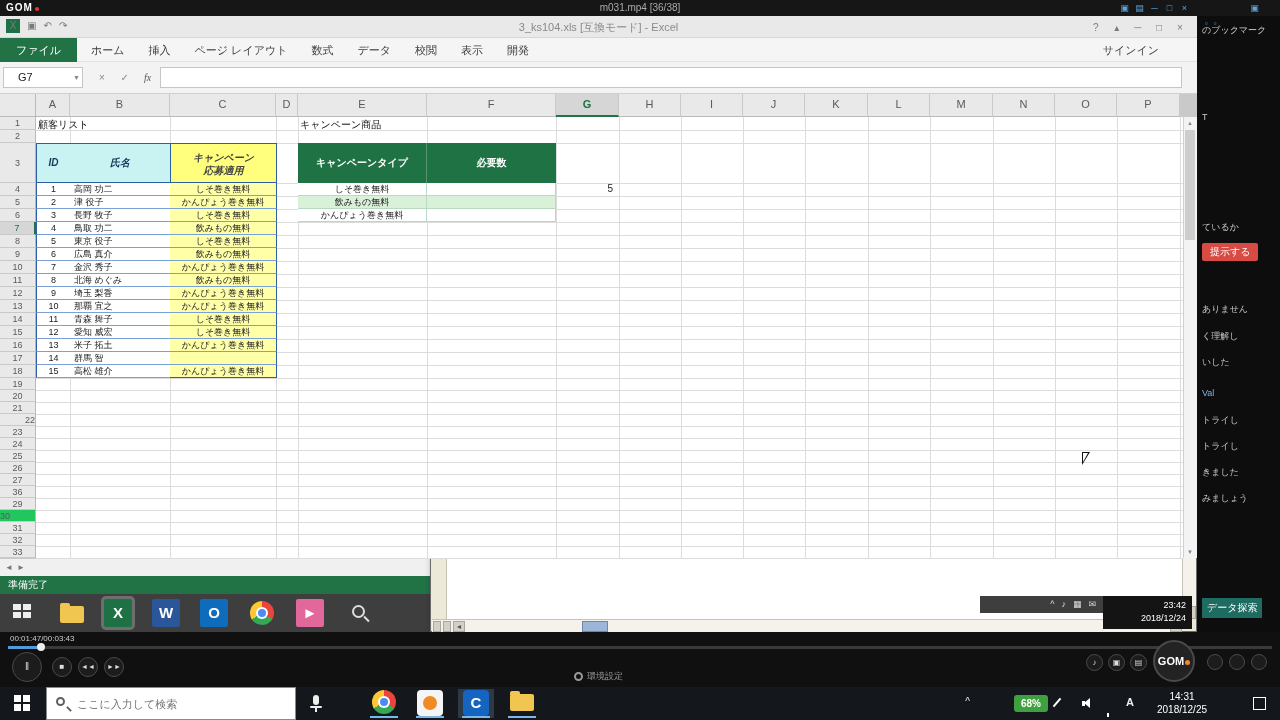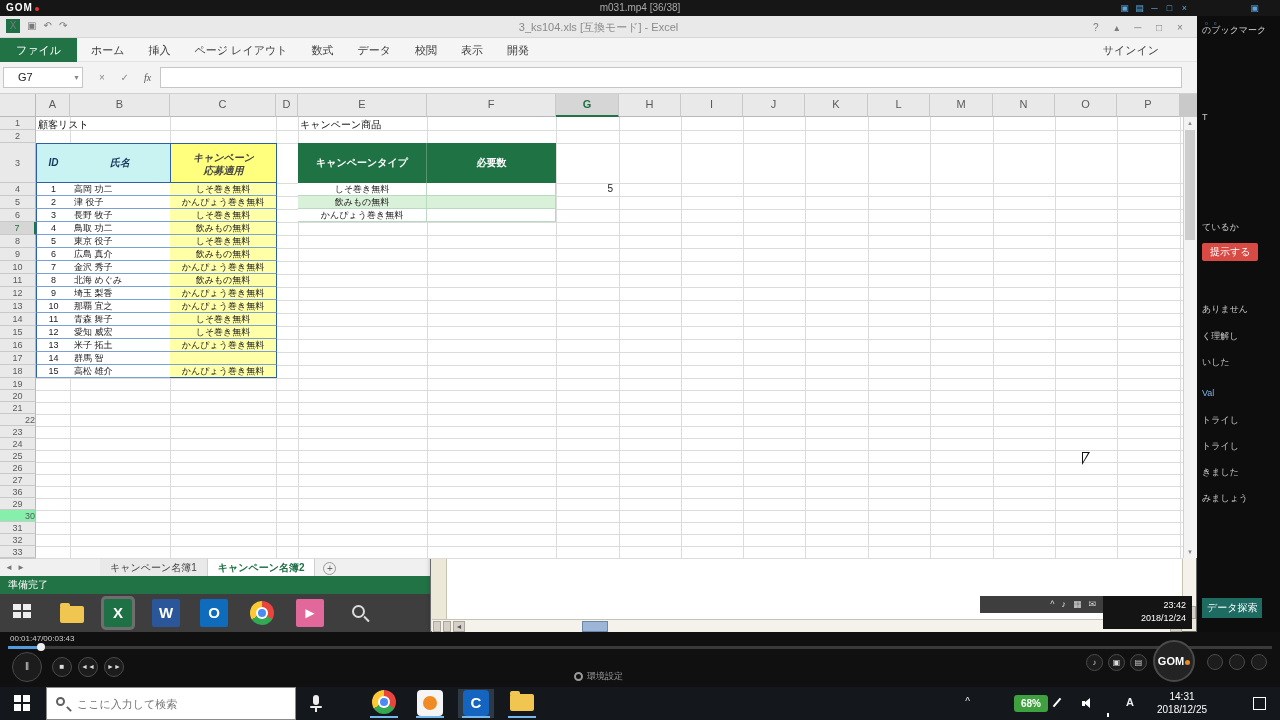--- a/index.html
+++ b/index.html
@@ -177,21 +177,20 @@
     <span id="fb-btns">
       <span>×</span>
       <span>✓</span>
       <span id="fb-fx">fx</span>
     </span>
     <span id="formula-field"></span>
   </div>
 
   <div id="sheet-bar" class="abs">
     <span id="sheet-nav">◄►</span>
-    <span id="sheet-tabs"><span class="tab">キャンペーン名簿1</span><span class="tab active">キャンペーン名簿2</span><span id="add-sheet">+</span></span>
   </div>
   <div id="status-bar" class="abs"><span>準備完了</span></div>
 
   <div id="rec-taskbar" class="abs">
       <div class="ricon" style="left: 8px;">
         <div class="start8">
           <i></i>
           <i></i>
           <i></i>
           <i></i>
@@ -485,21 +484,21 @@
     <div style="position: absolute; left: 0px; top: 390px; width: 36px; height: 12px; background: rgb(233, 233, 233); border-right: 1px solid rgb(185, 185, 185); border-bottom: 1px solid rgb(201, 201, 201); color: rgb(90, 90, 90); font-size: 9px; text-align: center; line-height: 12px;">20</div>
     <div style="position: absolute; left: 0px; top: 402px; width: 36px; height: 12px; background: rgb(233, 233, 233); border-right: 1px solid rgb(185, 185, 185); border-bottom: 1px solid rgb(201, 201, 201); color: rgb(90, 90, 90); font-size: 9px; text-align: center; line-height: 12px;">21</div>
     <div style="position: absolute; left: 0px; top: 414px; width: 36px; height: 12px; background: rgb(233, 233, 233); border-right: 1px solid rgb(185, 185, 185); border-bottom: 1px solid rgb(201, 201, 201); color: rgb(90, 90, 90); font-size: 9px; text-align: right; line-height: 12px;">22</div>
     <div style="position: absolute; left: 0px; top: 426px; width: 36px; height: 12px; background: rgb(233, 233, 233); border-right: 1px solid rgb(185, 185, 185); border-bottom: 1px solid rgb(201, 201, 201); color: rgb(90, 90, 90); font-size: 9px; text-align: center; line-height: 12px;">23</div>
     <div style="position: absolute; left: 0px; top: 438px; width: 36px; height: 12px; background: rgb(233, 233, 233); border-right: 1px solid rgb(185, 185, 185); border-bottom: 1px solid rgb(201, 201, 201); color: rgb(90, 90, 90); font-size: 9px; text-align: center; line-height: 12px;">24</div>
     <div style="position: absolute; left: 0px; top: 450px; width: 36px; height: 12px; background: rgb(233, 233, 233); border-right: 1px solid rgb(185, 185, 185); border-bottom: 1px solid rgb(201, 201, 201); color: rgb(90, 90, 90); font-size: 9px; text-align: center; line-height: 12px;">25</div>
     <div style="position: absolute; left: 0px; top: 462px; width: 36px; height: 12px; background: rgb(233, 233, 233); border-right: 1px solid rgb(185, 185, 185); border-bottom: 1px solid rgb(201, 201, 201); color: rgb(90, 90, 90); font-size: 9px; text-align: center; line-height: 12px;">26</div>
     <div style="position: absolute; left: 0px; top: 474px; width: 36px; height: 12px; background: rgb(233, 233, 233); border-right: 1px solid rgb(185, 185, 185); border-bottom: 1px solid rgb(201, 201, 201); color: rgb(90, 90, 90); font-size: 9px; text-align: center; line-height: 12px;">27</div>
     <div style="position: absolute; left: 0px; top: 486px; width: 36px; height: 12px; background: rgb(233, 233, 233); border-right: 1px solid rgb(185, 185, 185); border-bottom: 1px solid rgb(201, 201, 201); color: rgb(90, 90, 90); font-size: 9px; text-align: center; line-height: 12px;">36</div>
     <div style="position: absolute; left: 0px; top: 498px; width: 36px; height: 12px; background: rgb(233, 233, 233); border-right: 1px solid rgb(185, 185, 185); border-bottom: 1px solid rgb(201, 201, 201); color: rgb(90, 90, 90); font-size: 9px; text-align: center; line-height: 12px;">29</div>
-    <div style="position: absolute; left: 0px; top: 510px; width: 36px; height: 12px; background: #86efac; border-right: 1px solid rgb(185, 185, 185); border-bottom: 1px solid rgb(201, 201, 201); color: rgb(90, 90, 90); font-size: 9px; text-align: right; line-height: 12px;">30</div>
+    <div style="position: absolute; left: 0px; top: 510px; width: 36px; height: 12px; background: #22c55e; border-right: 1px solid rgb(185, 185, 185); border-bottom: 1px solid rgb(201, 201, 201); color: rgb(90, 90, 90); font-size: 9px; text-align: left; line-height: 12px;">30</div>
     <div style="position: absolute; left: 0px; top: 522px; width: 36px; height: 12px; background: rgb(233, 233, 233); border-right: 1px solid rgb(185, 185, 185); border-bottom: 1px solid rgb(201, 201, 201); color: rgb(90, 90, 90); font-size: 9px; text-align: center; line-height: 12px;">31</div>
     <div style="position: absolute; left: 0px; top: 534px; width: 36px; height: 12px; background: rgb(233, 233, 233); border-right: 1px solid rgb(185, 185, 185); border-bottom: 1px solid rgb(201, 201, 201); color: rgb(90, 90, 90); font-size: 9px; text-align: center; line-height: 12px;">32</div>
     <div style="position: absolute; left: 0px; top: 546px; width: 36px; height: 12px; background: rgb(233, 233, 233); border-right: 1px solid rgb(185, 185, 185); border-bottom: 1px solid rgb(201, 201, 201); color: rgb(90, 90, 90); font-size: 9px; text-align: center; line-height: 12px;">33</div>
     <div style="position: absolute; left: 38px; top: 118px; width: 200px; height: 12px; font-size: 10px; color: rgb(17, 17, 17);">顧客リスト</div>
     <div style="position: absolute; left: 300px; top: 118px; width: 200px; height: 12px; font-size: 10px; color: rgb(17, 17, 17);">キャンペーン商品</div>
     <div style="position: absolute; left: 36px; top: 143px; width: 35px; height: 40px; background: rgb(201, 242, 242); border: 1px solid rgb(46, 95, 163); font-style: italic; font-weight: bold; color: rgb(23, 55, 94); font-size: 10px; text-align: center; line-height: 38px;">ID</div>
     <div style="position: absolute; left: 70px; top: 143px; width: 101px; height: 40px; background: rgb(201, 242, 242); border-width: 1px 1px 1px 0px; border-top-style: solid; border-right-style: solid; border-bottom-style: solid; border-top-color: rgb(46, 95, 163); border-right-color: rgb(46, 95, 163); border-bottom-color: rgb(46, 95, 163); border-image: initial; border-left-style: initial; border-left-color: initial; font-style: italic; font-weight: bold; color: rgb(23, 55, 94); font-size: 10px; text-align: center; line-height: 38px;">氏名</div>
     <div style="position: absolute; left: 170px; top: 143px; width: 107px; height: 40px; background: rgb(255, 255, 125); border: 1px solid rgb(46, 95, 163); font-style: italic; font-weight: bold; color: rgb(68, 68, 68); font-size: 10px; text-align: center; white-space: pre-line; line-height: 13px; padding-top: 7px;">キャンペーン
 応募適用</div>
     <div style="position: absolute; left: 36px; top: 183px; width: 35px; height: 13px; background: rgb(255, 255, 255); border-left: 1px solid rgb(46, 95, 163); border-right: 1px solid rgb(123, 160, 212); border-bottom: 1px solid rgb(123, 160, 212); font-size: 9px; text-align: center; line-height: 12px; color: rgb(34, 34, 34);">1</div>

